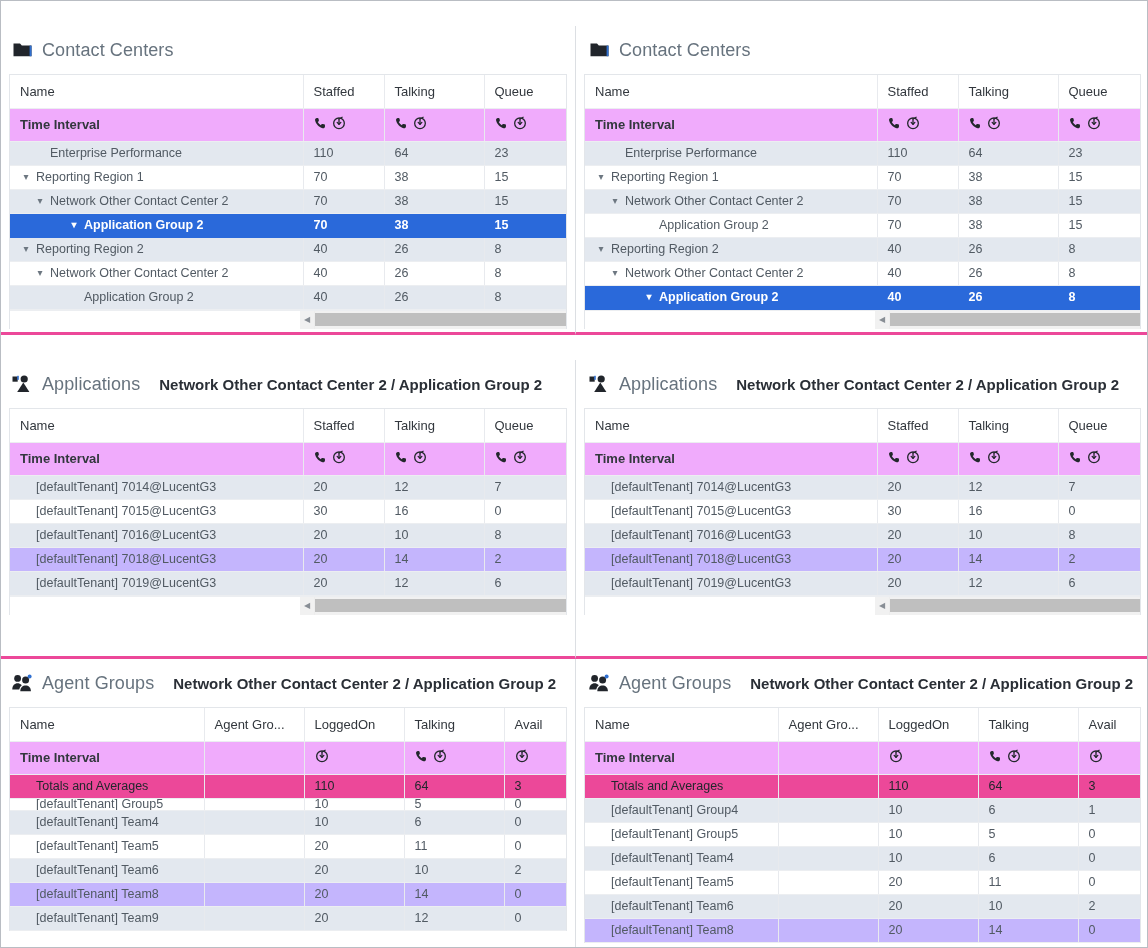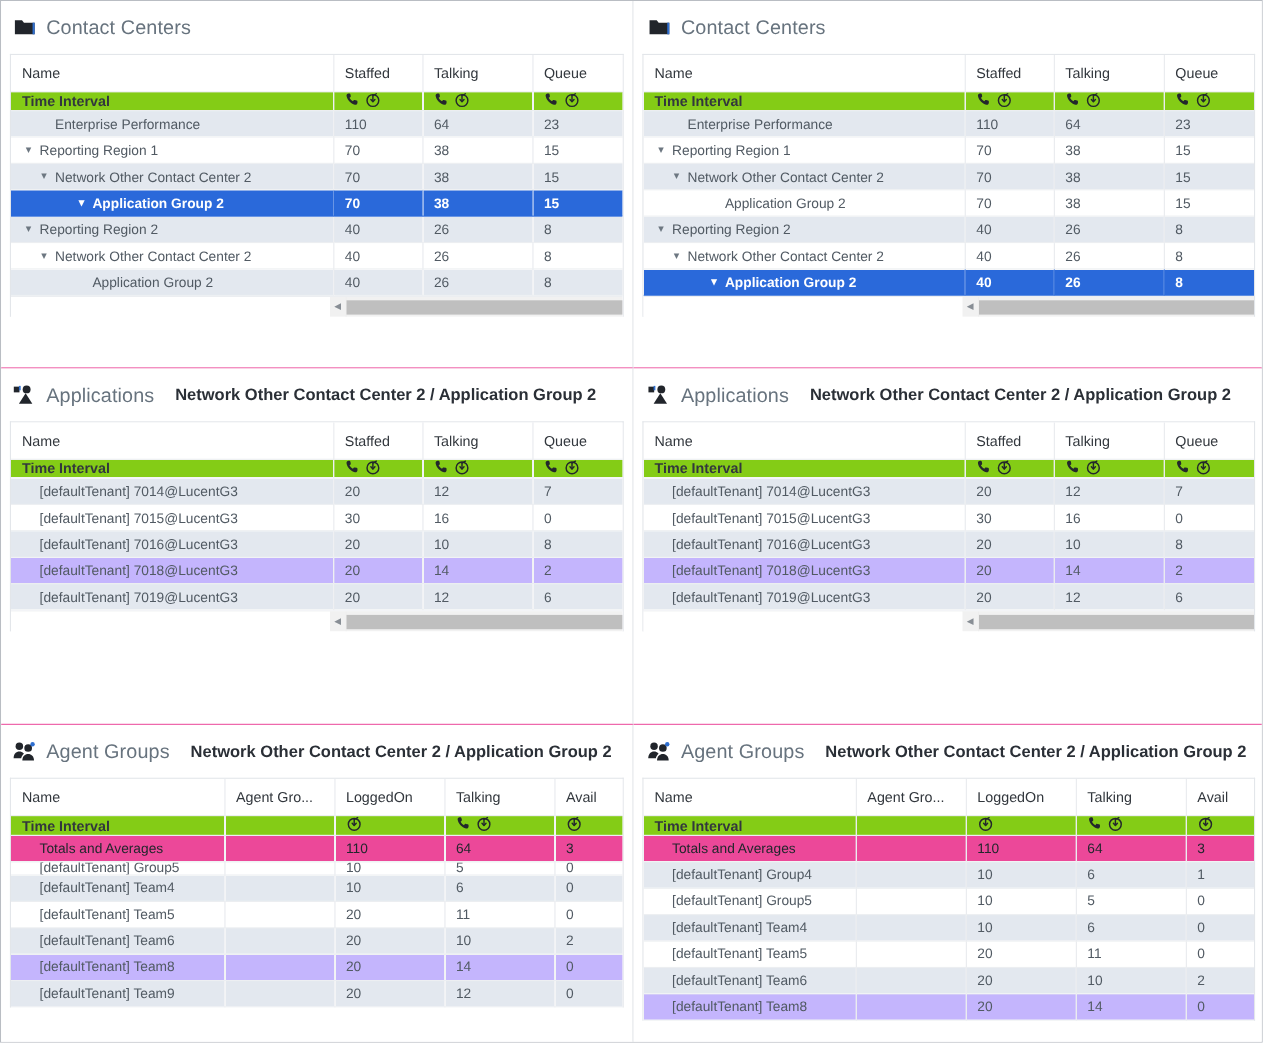--- a/index.html
+++ b/index.html
@@ -30,21 +30,21 @@
     grid-template-rows: 334px 324px 290px;
   }
 
   .panel {
     position: relative;
     background: #ffffff;
     overflow: hidden;
     padding: 0;
   }
   .panel.sep-right { border-right: 1px solid #dcdfe3; }
-  .panel.sep-bottom { border-bottom: 1px solid #ec4899; }
+  .panel.sep-bottom { border-bottom: 3px solid #ec4899; margin-top: 25px; }
 
   
   .panel-head {
     display: flex;
     align-items: center;
     height: 48px;
     padding: 0 0 0 10px;
     gap: 9px;
   }
   .panel-head .icon-wrap {
@@ -100,22 +100,22 @@
   table.grid-tbl td:last-child { border-right: none; }
 
   thead th.hdr-label {
     height: 33px;
     font-size: 13px;
     font-weight: normal;
     color: #32373d;
     background: #ffffff;
   }
   thead th.hdr-icons {
-    height: 17px;
-    background: #84cc16;
+    height: 33px;
+    background: #f0abfc;
     font-weight: bold;
     font-size: 13px;
     color: #32373d;
   }
   .icon-pair {
     display: inline-flex;
     align-items: center;
     gap: 5px;
     line-height: 0;
   }

